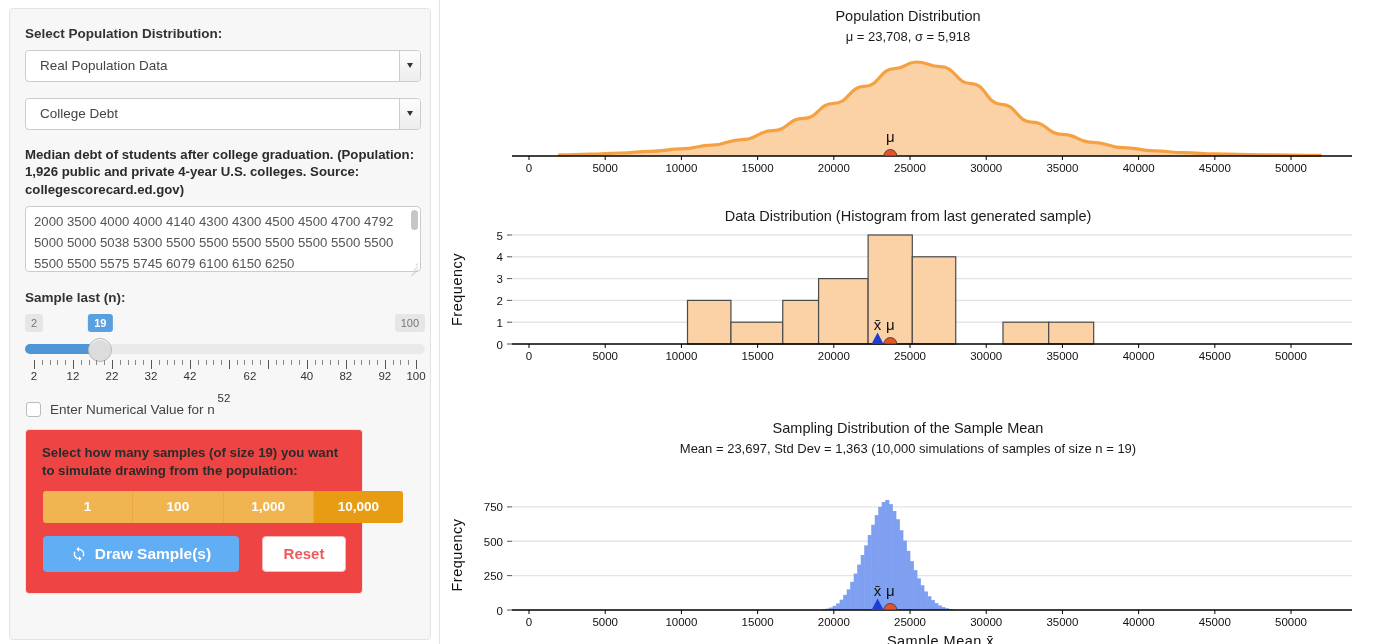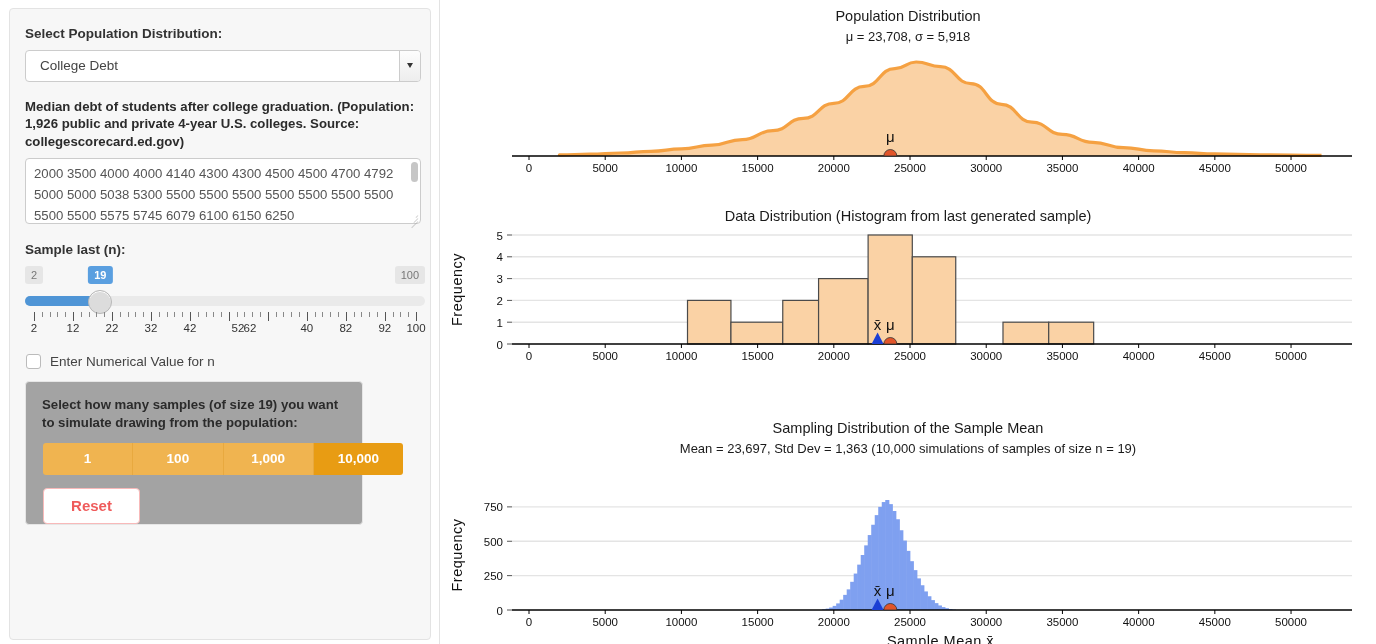--- a/index.html
+++ b/index.html
@@ -136,22 +136,22 @@
 
   .check-row{display:flex;align-items:center;gap:9px;margin:14px 0 12px 1px;}
   .cbox{
     width:15px;height:15px;border:1px solid #bbb;border-radius:3px;background:#fff;
     box-sizing:border-box;
   }
   .check-row .ctext{font-size:13.5px;color:#444;}
 
   .subpanel{
     border:1px solid #e6e6e6;border-radius:4px;
-    background:#a3a3a3;
-    padding:14px 16px 0 16px;
+    background:#ef4444;
+    padding:14px 16px 21px 16px;
     width:338px;box-sizing:border-box;
   }
   .subpanel .q{
     font-weight:bold;font-size:13.2px;line-height:18px;color:#2b2b2b;margin-bottom:11px;
   }
   .seg{display:flex;width:360px;border-radius:3px;overflow:hidden;margin:0 0 13px 1px;}
   .seg button{
     flex:1;border:0;outline:0;
     background:#efb košt;
     height:32px;
@@ -202,20 +202,28 @@
 </style>
 </head>
 <body>
 
 <div class="app">
 
   <div class="sidebar">
     <div class="panel">
 
       <div class="lbl">Select Population Distribution:</div>
+      <div class="select-wrap">
+        <select class="styled">
+          <option>Real Population Data</option>
+        </select>
+        <span class="select-btn">
+            <i class="caret"></i>
+          </span>
+      </div>
 
       <div class="select-wrap">
         <select class="styled">
           <option>College Debt</option>
         </select>
         <span class="select-btn">
             <i class="caret"></i>
           </span>
       </div>
 
@@ -295,21 +303,21 @@
             <span class="tk min" style="left: 375.408px;"></span>
             <span class="tk min" style="left: 383.204px;"></span>
             <span class="tk maj" style="left: 391px;"></span>
           </div>
         <div class="ticklabels" id="sliderTickLabels">
             <span style="left: 9px;">2</span>
             <span style="left: 47.9796px;">12</span>
             <span style="left: 86.9592px;">22</span>
             <span style="left: 125.939px;">32</span>
             <span style="left: 164.918px;">42</span>
-            <span style="left: 213px;">52</span>
+            <span style="left: 199px; margin-top: 22px;">52</span>
             <span style="left: 225px;">62</span>
             <span style="left: 281.857px;">40</span>
             <span style="left: 320.837px;">82</span>
             <span style="left: 359.816px;">92</span>
             <span style="left: 391px;">100</span>
           </div>
       </div>
 
       <div class="check-row">
         <span class="cbox"></span>
@@ -318,20 +326,26 @@
 
       <div class="subpanel">
         <div class="q">Select how many samples (of size 19) you want to simulate drawing from the population:</div>
         <div class="seg" id="segGroup">
             <button class="opt">1</button>
             <button class="opt">100</button>
             <button class="opt">1,000</button>
             <button class="opt active">10,000</button>
           </div>
         <div class="btn-row">
+          <button class="btn-draw">
+            <svg class="refresh-ic" viewBox="0 0 24 24">
+              <path fill="#ffffff" d="M12 4V1L8 5l4 4V6c3.3 0 6 2.7 6 6 0 1-.3 2-.7 2.8l1.5 1.5C19.5 15.1 20 13.6 20 12c0-4.4-3.6-8-8-8zm0 14c-3.3 0-6-2.7-6-6 0-1 .3-2 .7-2.8L5.2 7.7C4.5 8.9 4 10.4 4 12c0 4.4 3.6 8 8 8v3l4-4-4-4v3z"></path>
+            </svg>
+            <span>Draw Sample(s)</span>
+          </button>
           <button class="btn-reset">Reset</button>
         </div>
       </div>
 
     </div>
   </div>
 
   <div class="charts">
 
     <div class="chart c1">

